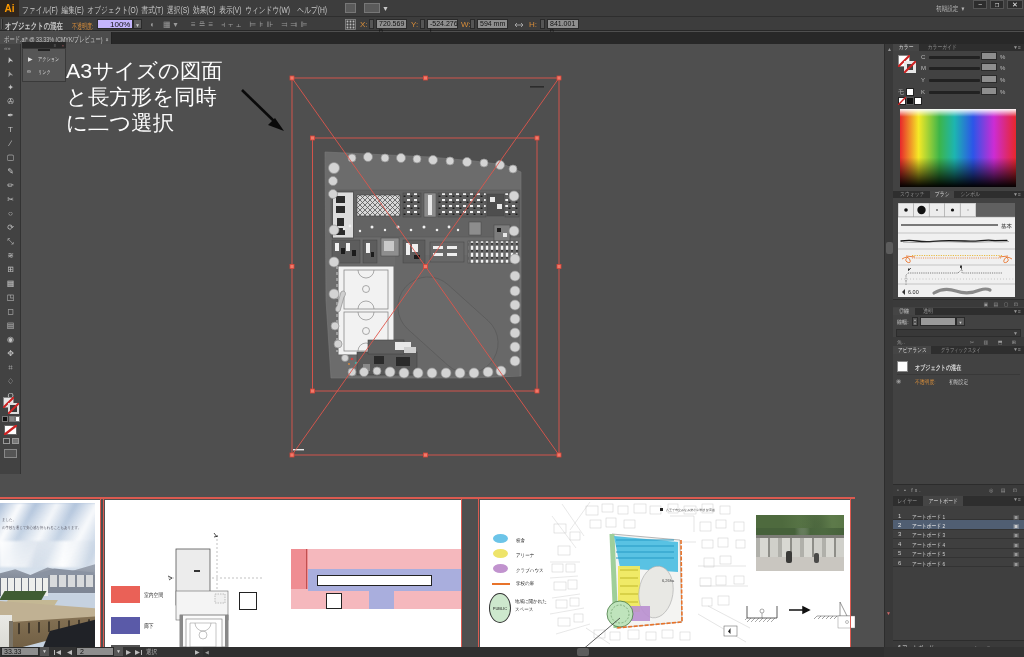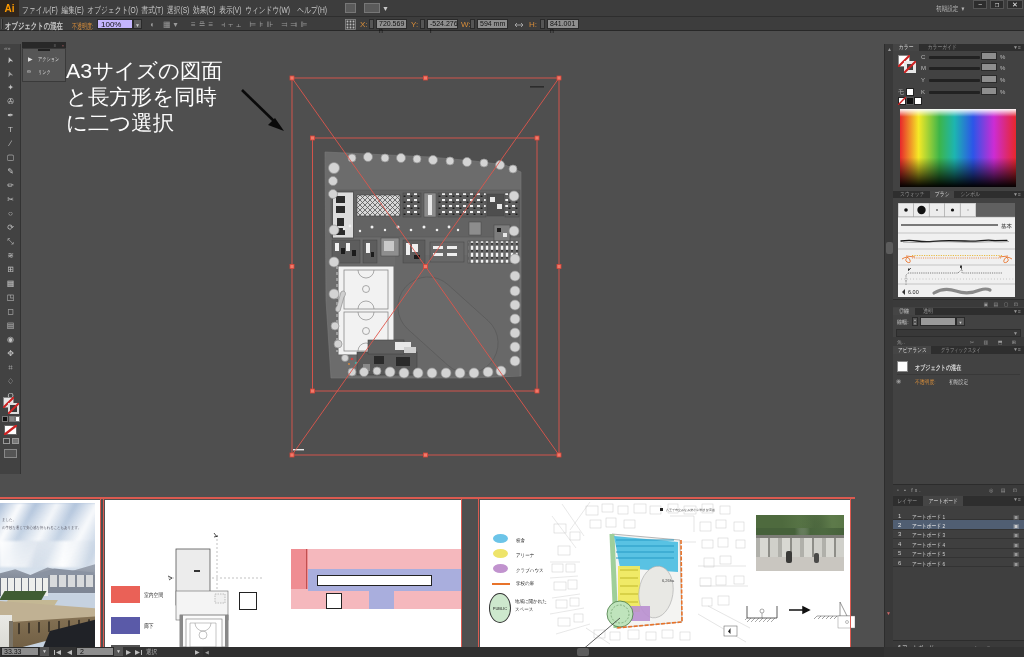--- a/index.html
+++ b/index.html
@@ -31,21 +31,21 @@
   <div class="abs" style="left:1007px;top:0px;width:16px;height:9px;background:#2d2d2d;border:1px solid #555;color:#eee;font-size:7px;line-height:8px;text-align:center;">✕</div>
 </div>
 
 <div class="abs" style="left:0;top:17px;width:1024px;height:14px;background:#3d3d3d;border-bottom:1px solid #282828;">
   <div class="abs" style="left:1px;top:2px;width:2px;height:10px;border-left:1px solid #555;border-right:1px solid #2a2a2a;"></div>
 
   <div class="abs txt" style="left:5px;top:3px;font-size:9px;font-weight:bold;transform:scaleX(0.70);transform-origin:0 0;">オブジェクトの混在</div>
 
   <div class="abs" style="left:72px;top:4px;font-size:8px;color:#d98e3a;transform:scaleX(0.62);transform-origin:0 0;">不透明度:</div>
 
-  <div class="abs" style="left:97px;top:2px;width:36px;height:10px;background:#c4b5fd;border:1px solid #2a2a2a;color:#111;font-size:8px;padding-left:3px;">100%</div>
+  <div class="abs" style="left:97px;top:2px;width:36px;height:10px;background:#c4b5fd;border:1px solid #2a2a2a;color:#111;font-size:8px;padding-left:12px;">100%</div>
   <div class="abs" style="left:133px;top:2px;width:9px;height:10px;background:#5c5c5c;border:1px solid #2a2a2a;color:#ccc;font-size:5px;text-align:center;line-height:10px;">▼</div>
 
   <div class="abs txt" style="left:150px;top:3px;font-size:8px;color:#9a9a9a;letter-spacing:3px;white-space:nowrap;">◐&nbsp;▦▾&nbsp;&nbsp;≡≞≡&nbsp;⫞⫟⫠&nbsp;⊨⊧⊪&nbsp;⫤⫥⊫</div>
 
   <svg class="abs" style="left:345px;top:2px;" width="11" height="11">
         <rect x="0.5" y="0.5" width="10" height="10" fill="#4a4a4a" stroke="#888" stroke-width="0.8"></rect>
         <g fill="#bbb">
           <circle cx="2.5" cy="2.5" r="0.9"></circle>
           <circle cx="5.5" cy="2.5" r="0.9"></circle>
           <circle cx="8.5" cy="2.5" r="0.9"></circle>
@@ -72,20 +72,25 @@
 
   <svg class="abs" style="left:514px;top:5px;" width="10" height="6">
         <path d="M1,3 h8 M3,1 L1,3 L3,5 M7,1 L9,3 L7,5" stroke="#aaa" stroke-width="0.9" fill="none"></path>
       </svg>
 
   <div class="abs" style="left:529px;top:3px;font-size:8px;color:#d98e3a;">H:</div>
   <div class="abs" style="left:540px;top:2px;width:5px;height:10px;background:#555;border:1px solid #2a2a2a;"></div>
   <div class="abs" style="left:547px;top:2px;width:32px;height:10px;background:#8e8e8e;border:1px solid #2a2a2a;color:#111;font-size:7px;padding-left:2px;">841.001 n</div>
 </div>
 
+<div class="abs" style="left:0;top:32px;width:1024px;height:12px;background:#282828;">
+
+  <div class="abs" style="left:0;top:0;width:112px;height:12px;background:#4c4c4c;border-right:1px solid #222;"></div>
+  <div class="abs" style="left:4px;top:2px;color:#c5c5c5;font-size:8px;white-space:nowrap;transform:scaleX(0.66);transform-origin:0 0;">ボード.ai* @ 33.33% (CMYK/プレビュー)&nbsp;&nbsp;×</div>
+</div>
 
 <div class="abs" style="left:21px;top:44px;width:863px;height:613px;background:#4f4f4f;overflow:hidden;">
   <div class="abs" style="left:0;top:0;width:863px;height:613px;background-image:radial-gradient(circle,rgba(30,30,30,0.35) 0.5px,transparent 0.6px);background-size:14px 14px;"></div>
 </div>
 
 <div class="abs" style="left:0;top:44px;width:21px;height:430px;background:#424242;border-right:1px solid #333;color:#b9b9b9;">
   <div class="abs" style="left:4px;top:1px;font-size:6px;color:#999;">«»</div>
 
   <div id="tools" class="abs" style="left:0;top:8px;width:21px;text-align:center;font-size:9px;line-height:16px;color:#c6c6c6;">
         <div style="height:14px;font-size:8px;color:#c2c2c2;"><span style="display:inline-block;transform:rotate(-112deg);">➤</span></div>

